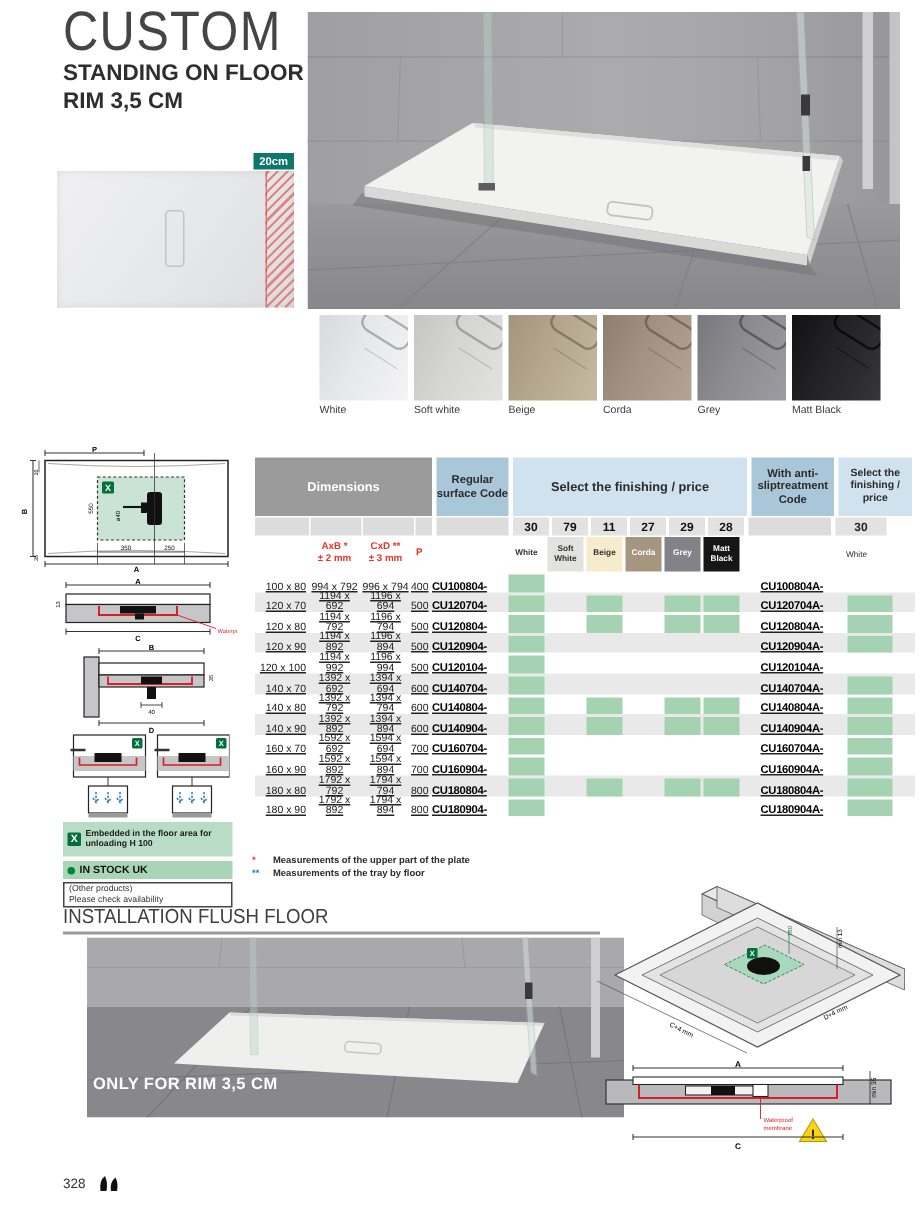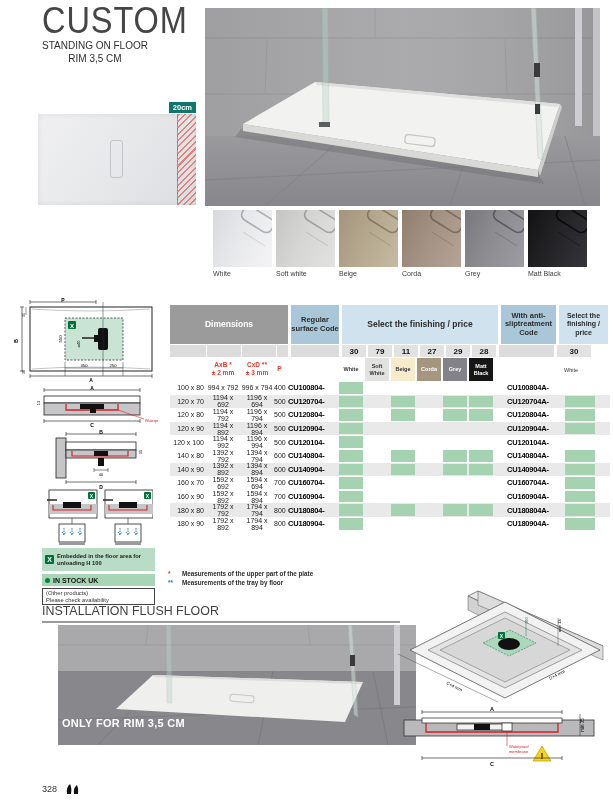--- a/index.html
+++ b/index.html
@@ -3,22 +3,22 @@
 <meta charset="utf-8">
 <style>
   * { margin:0; padding:0; box-sizing:border-box; }
   body { background:#ffffff; }
   .page { position:relative; width:613px; height:812px; background:#fff;
           font-family:"Liberation Sans", sans-serif; overflow:hidden; color:#222; }
 
   
   .title { position:absolute; left:42px; top:0px; font-size:37px; font-weight:300;
            color:#454545; transform:scaleX(.88); transform-origin:left top; letter-spacing:1px; }
-  .subtitle { position:absolute; left:42px; top:40px; font-size:10px; font-weight:normal;
-              color:#2e2e2e; line-height:1.25;text-align:center; }
+  .subtitle { position:absolute; left:42px; top:40px; font-size:15px; font-weight:bold;
+              color:#2e2e2e; line-height:1.25; }
 
   
   .zone-row { position:absolute; left:30px; top:101px; width:166px; height:12px;
               display:flex; justify-content:flex-end; align-items:center; }
   .zone-label { font-size:7.5px; font-weight:bold; color:#e5352b; letter-spacing:.3px; margin-right:4px;margin-top:28px; }
   .zone-badge { background:#0f766e; color:#fff; font-size:7.5px; font-weight:bold;
                 padding:1px 4px;text-align:center; }
   .zone-diagram { position:absolute; left:38px; top:114px; width:158px; height:91px;
                   background:linear-gradient(125deg,#f0f0f2 0%,#e6e7e9 55%,#dcdde0 100%);
                   box-shadow:inset 0 0 6px rgba(0,0,0,.08); }
@@ -84,21 +84,21 @@
   .lab-dim3{width:34px; text-align:center; font-weight:bold; color:#e5352b; font-size:6.5px; line-height:1.3; padding-top:3px;}
   .lab-p{width:11px; margin-right:3px; text-align:center; font-weight:bold; color:#e5352b; font-size:6.5px; padding-top:7px;}
   .lab-code{width:48px; margin-right:3px;}
   .fin-chips { display:flex; }
   .fin-chip { width:24px; margin-right:2px; font-size:5.5px; display:flex; align-items:center;
               justify-content:center; text-align:center; line-height:1.1; font-weight:bold;}
   .lab-anti{width:55px; margin-left:1px; margin-right:3px;}
   .lab-right{width:34px; font-size:5.5px; display:flex; align-items:center; justify-content:center; color:#333;}
 
   .rows {}
-  .trow { display:flex; height:13.6px; align-items:center; }
+  .trow { display:flex; height:13.6px; align-items:flex-end;text-decoration:underline; }
   .trow.alt { background:#e9e9e9; }
   .c-dim1{width:36px; text-align:right; padding-right:2px; color:#1a1a1a;}
   .c-dim2{width:34px; text-align:center; color:#1a1a1a;}
   .c-dim3{width:34px; text-align:center; color:#1a1a1a;}
   .c-p{width:11px; margin-right:3px; text-align:center; color:#1a1a1a;}
   .c-code{width:48px; margin-right:3px; font-weight:bold; font-size:7.5px; color:#000; letter-spacing:-.2px;}
   .c-fin{width:24px; margin-right:2px; height:11.6px;}
   .c-fin.green{background:#a5d3b2;}
   .c-anti{width:55px; margin-left:12px; margin-right:3px; font-weight:bold; font-size:7.5px; color:#000; letter-spacing:-.2px;}
   .c-right{width:30px; height:11.6px;}
@@ -457,20 +457,35 @@
           <div class="c-code">CU120104-</div>
           <div class="c-fin green"></div>
           <div class="c-fin"></div>
           <div class="c-fin"></div>
           <div class="c-fin"></div>
           <div class="c-fin"></div>
           <div class="c-fin"></div>
           <div class="c-anti">CU120104A-</div>
           <div class="c-right"></div>
         </div>
+        <div class="trow alt">
+          <div class="c-dim1">140 x 70</div>
+          <div class="c-dim2">1392 x 692</div>
+          <div class="c-dim3">1394 x 694</div>
+          <div class="c-p">600</div>
+          <div class="c-code">CU140704-</div>
+          <div class="c-fin green"></div>
+          <div class="c-fin"></div>
+          <div class="c-fin"></div>
+          <div class="c-fin"></div>
+          <div class="c-fin"></div>
+          <div class="c-fin"></div>
+          <div class="c-anti">CU140704A-</div>
+          <div class="c-right green"></div>
+        </div>
         <div class="trow">
           <div class="c-dim1">140 x 80</div>
           <div class="c-dim2">1392 x 792</div>
           <div class="c-dim3">1394 x 794</div>
           <div class="c-p">600</div>
           <div class="c-code">CU140804-</div>
           <div class="c-fin green"></div>
           <div class="c-fin"></div>
           <div class="c-fin green"></div>
           <div class="c-fin"></div>

